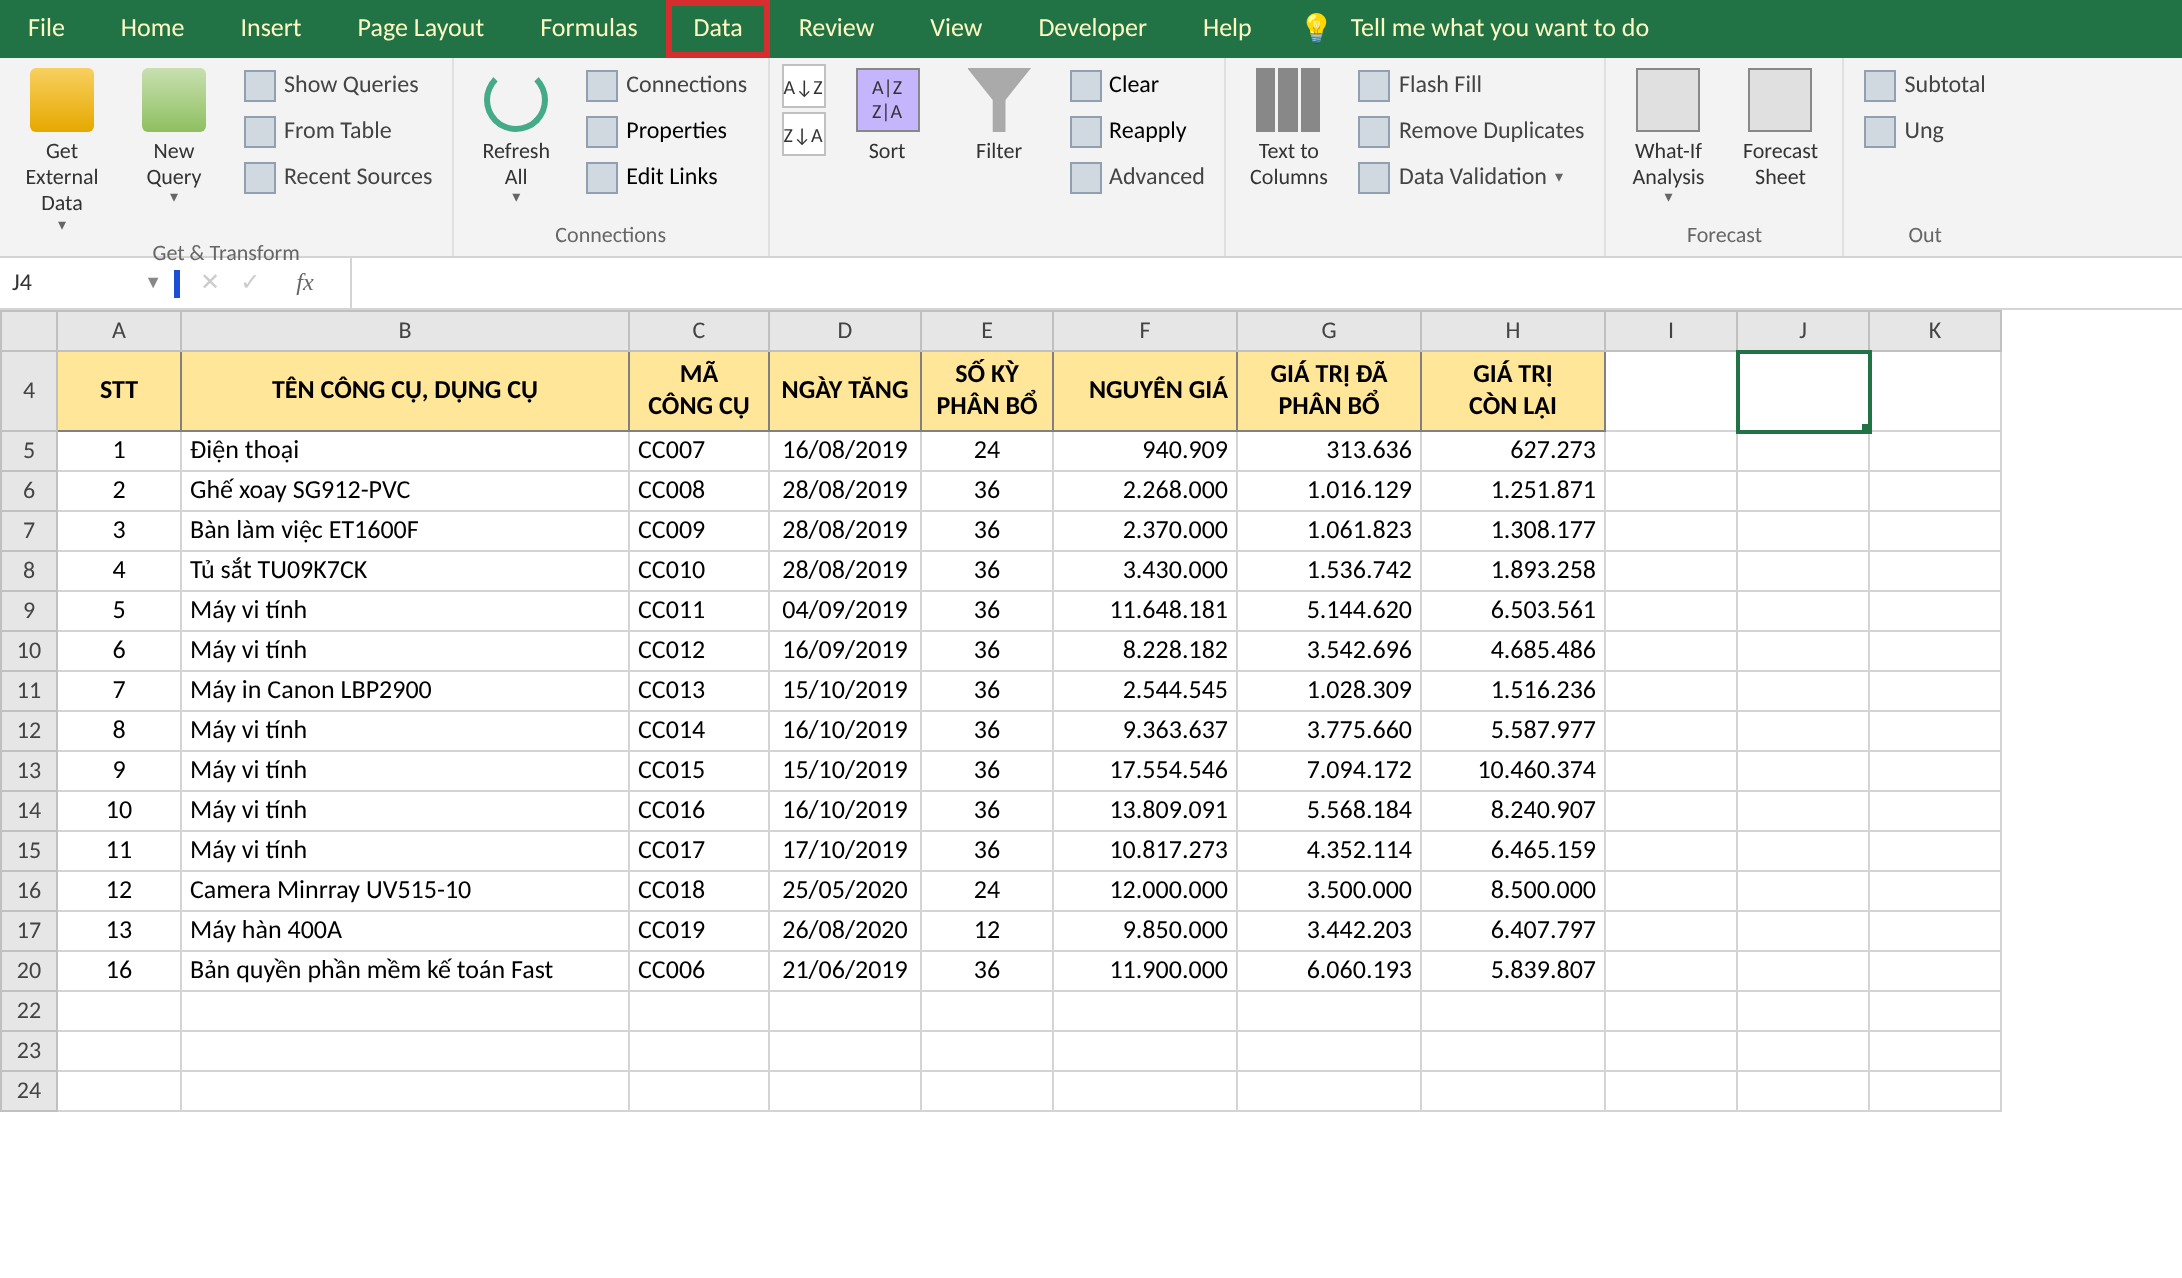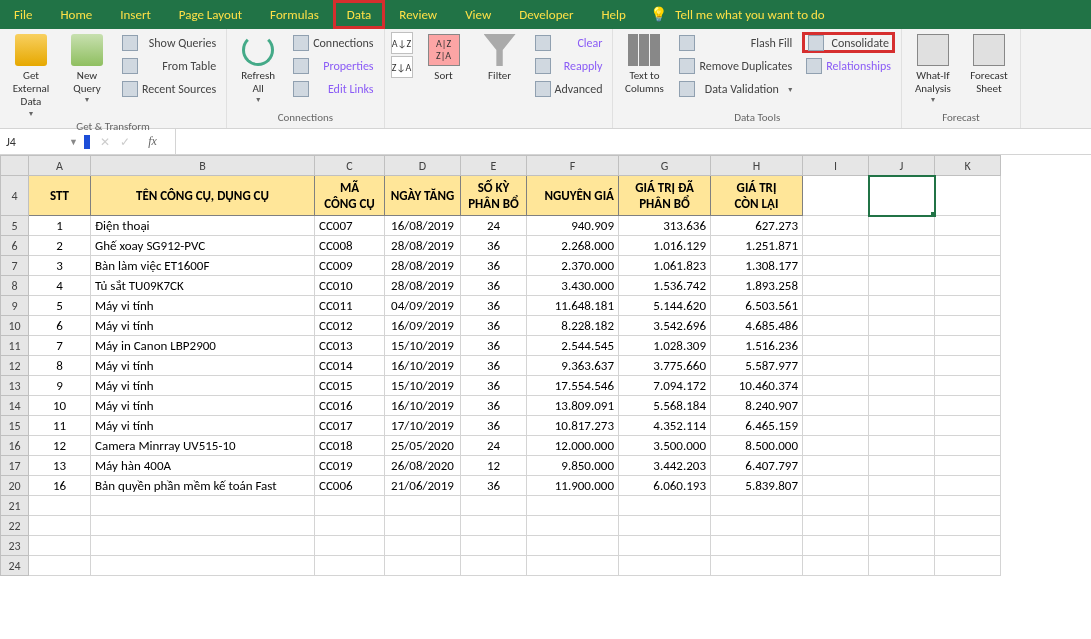--- a/index.html
+++ b/index.html
@@ -1,42 +1,42 @@
 <!DOCTYPE html>
 <html><head>
 <meta charset="utf-8">
 <style>
 * { box-sizing: border-box; margin: 0; padding: 0; font-family: "Segoe UI", Calibri, sans-serif; }
 body { background: #fff; font-size: 12px; color: #333; overflow: hidden; width: 1091px; height: 639px; }
 
 
-.menu-bar { background: #217346; color: #fde047; display: flex; align-items: center; height: 29px; font-size: 13px; }
+.menu-bar { background: #217346; color: #fef9c3; display: flex; align-items: center; height: 29px; font-size: 13px; }
 .menu-item { padding: 0 14px; height: 100%; display: flex; align-items: center; cursor: pointer; }
 .menu-item.highlighted { border: 3px solid #d62e2e; padding: 0 11px; }
 .tell-me { display: flex; align-items: center; padding: 0 10px; font-size: 13px; }
 .tell-me .bulb { margin-right: 8px; font-size: 14px; }
 
 
 .ribbon { background: #f3f3f3; border-bottom: 1px solid #d4d4d4; height: 100px; display: flex; }
 .ribbon-group { border-right: 1px solid #e0e0e0; display: flex; flex-direction: column; justify-content: space-between; padding: 3px 6px 2px 6px; }
 .ribbon-group-label { font-size: 11px; color: #666; text-align: center; padding: 2px 0; }
 .ribbon-group-body { flex: 1; display: flex; align-items: flex-start; gap: 6px; }
 .big-btn { display: flex; flex-direction: column; align-items: center; justify-content: flex-start; width: 50px; text-align: center; font-size: 11px; line-height: 1.2; padding-top: 2px; cursor: pointer; }
 .big-btn .ico { width: 32px; height: 32px; margin-bottom: 3px; }
 .small-list { display: flex; flex-direction: column; gap: 2px; }
-.small-btn { display: flex; align-items: center; font-size: 12px; color: #444; height: 21px; padding: 0 4px; cursor: pointer; justify-content: space-between; }
-.small-btn.disabled { color: #8b5cf6; }
+.small-btn { display: flex; align-items: center; font-size: 12px; color: #444; height: 21px; padding: 0 4px; cursor: pointer; }
+.small-btn.disabled { color: #000000; }
 .small-btn .sico { width: 16px; height: 16px; margin-right: 4px; }
 .consolidate-hl { border: 3px solid #d62e2e; padding: 0 3px; }
 .za { display: flex; flex-direction: column; gap: 2px; align-items: flex-end; }
 .za-btn { width: 22px; height: 22px; border: 1px solid #c0c0c0; display: flex; align-items: center; justify-content: center; font-size: 10px; background: #fff; }
 
 
 .formula-bar { display: flex; align-items: center; height: 26px; border-bottom: 1px solid #d4d4d4; background: #fff; font-size: 12px; }
-.name-box { width: 90px; border-right: 6px solid #1d4ed8; padding: 0 6px; display: flex; align-items: center; justify-content: space-between; }
+.name-box { width: 90px; border-right: 3px solid #1d4ed8; padding: 0 6px; display: flex; align-items: center; justify-content: space-between; }
 .name-box .dd { color: #888; font-size: 9px; }
 .fb-icons { display: flex; align-items: center; gap: 10px; padding: 0 10px; color: #aaa; border-right: 1px solid #d4d4d4; height: 100%; }
 .fx { font-style: italic; font-family: serif; color: #666; padding: 0 8px; }
 .formula-input { flex: 1; border: none; outline: none; height: 100%; padding: 0 6px; }
 
 
 .grid-wrap { position: relative; }
 table.grid { border-collapse: collapse; table-layout: fixed; }
 .col-head th { background: #e6e6e6; border: 1px solid #c0c0c0; font-weight: normal; color: #444; font-size: 12px; height: 20px; text-align: center; }
 .col-head th:first-child { width: 28px; background: #e6e6e6; }
@@ -52,21 +52,21 @@
 
 
 .cA { width: 62px; } .cB { width: 224px; } .cC { width: 70px; } .cD { width: 76px; }
 .cE { width: 66px; } .cF { width: 92px; } .cG { width: 92px; } .cH { width: 92px; }
 .cI { width: 66px; } .cJ { width: 66px; } .cK { width: 66px; }
 
 
 .ico-db { background: linear-gradient(#f8d060,#e6a800); border-radius: 3px; }
 .ico-table { background: linear-gradient(#c8e0b0,#8fbf60); border-radius: 3px; }
 .ico-refresh { border: 3px solid #4a8; border-radius: 50%; border-top-color: transparent; }
-.ico-sort { background: #fca5a5; border: 1px solid #888; }
+.ico-sort { background: #c4b5fd; border: 1px solid #888; }
 .ico-filter { background: #aaa; clip-path: polygon(0 0,100% 0,60% 50%,60% 100%,40% 100%,40% 50%); }
 .ico-cols { background: linear-gradient(90deg,#888 0 30%,transparent 30% 35%,#888 35% 65%,transparent 65% 70%,#888 70%); }
 .ico-analysis { background: #e0e0e0; border: 1px solid #888; }
 .sico-generic { background: #d0d8e0; border: 1px solid #90a0b0; }
 </style>
 </head>
 <body>
 
 <div class="menu-bar">
   <div id="menu-items-host" style="display:flex;height:100%">
@@ -197,51 +197,55 @@
         <div class="small-btn">
             <div class="sico sico-generic"></div>
             <span>Remove Duplicates</span>
           </div>
         <div class="small-btn">
             <div class="sico sico-generic"></div>
             <span>Data Validation</span>
             <span style="font-size:8px;color:#666;margin-left:4px">▾</span>
           </div>
       </div>
-      <div class="small-list">
-        <div class="small-btn consolidate-hl">
-            <div class="sico sico-generic"></div>
-            <span>Consolidate</span>
-          </div>
-        <div class="small-btn disabled">
-            <div class="sico sico-generic"></div>
-            <span>Relationships</span>
-          </div>
-      </div>
-    </div>
-    <div class="ribbon-group-label">Data Tools</div>
+    </div>
   </div>
 
   <div class="ribbon-group">
     <div class="ribbon-group-body">
       <div class="big-btn">
         <div class="ico ico-analysis"></div>
         <span style="white-space:pre-line">What-If
 Analysis</span>
         <span style="font-size:8px;color:#666">▾</span>
       </div>
       <div class="big-btn">
         <div class="ico ico-analysis"></div>
         <span style="white-space:pre-line">Forecast
 Sheet</span>
       </div>
     </div>
     <div class="ribbon-group-label">Forecast</div>
   </div>
 
+  <div class="ribbon-group" style="border-right:none">
+    <div class="ribbon-group-body">
+      <div class="small-list">
+        <div class="small-btn">
+            <div class="sico sico-generic"></div>
+            <span>Subtotal</span>
+          </div>
+        <div class="small-btn">
+            <div class="sico sico-generic"></div>
+            <span>Ung</span>
+          </div>
+      </div>
+    </div>
+    <div class="ribbon-group-label">Out</div>
+  </div>
 
 </div>
 
 <div class="formula-bar">
   <div class="name-box">
     <span>J4</span>
     <span class="dd">▼</span>
   </div>
   <div class="fb-icons">
     <span style="color:#ccc">✕</span>
@@ -492,34 +496,20 @@
           <td class="cell center">21/06/2019</td>
           <td class="cell center">36</td>
           <td class="cell num">11.900.000</td>
           <td class="cell num">6.060.193</td>
           <td class="cell num">5.839.807</td>
           <td class="cell"></td>
           <td class="cell"></td>
           <td class="cell"></td>
         </tr>
         <tr>
-          <td class="row-head">21</td>
-          <td class="cell"></td>
-          <td class="cell"></td>
-          <td class="cell"></td>
-          <td class="cell"></td>
-          <td class="cell"></td>
-          <td class="cell"></td>
-          <td class="cell"></td>
-          <td class="cell"></td>
-          <td class="cell"></td>
-          <td class="cell"></td>
-          <td class="cell"></td>
-        </tr>
-        <tr>
           <td class="row-head">22</td>
           <td class="cell"></td>
           <td class="cell"></td>
           <td class="cell"></td>
           <td class="cell"></td>
           <td class="cell"></td>
           <td class="cell"></td>
           <td class="cell"></td>
           <td class="cell"></td>
           <td class="cell"></td>

